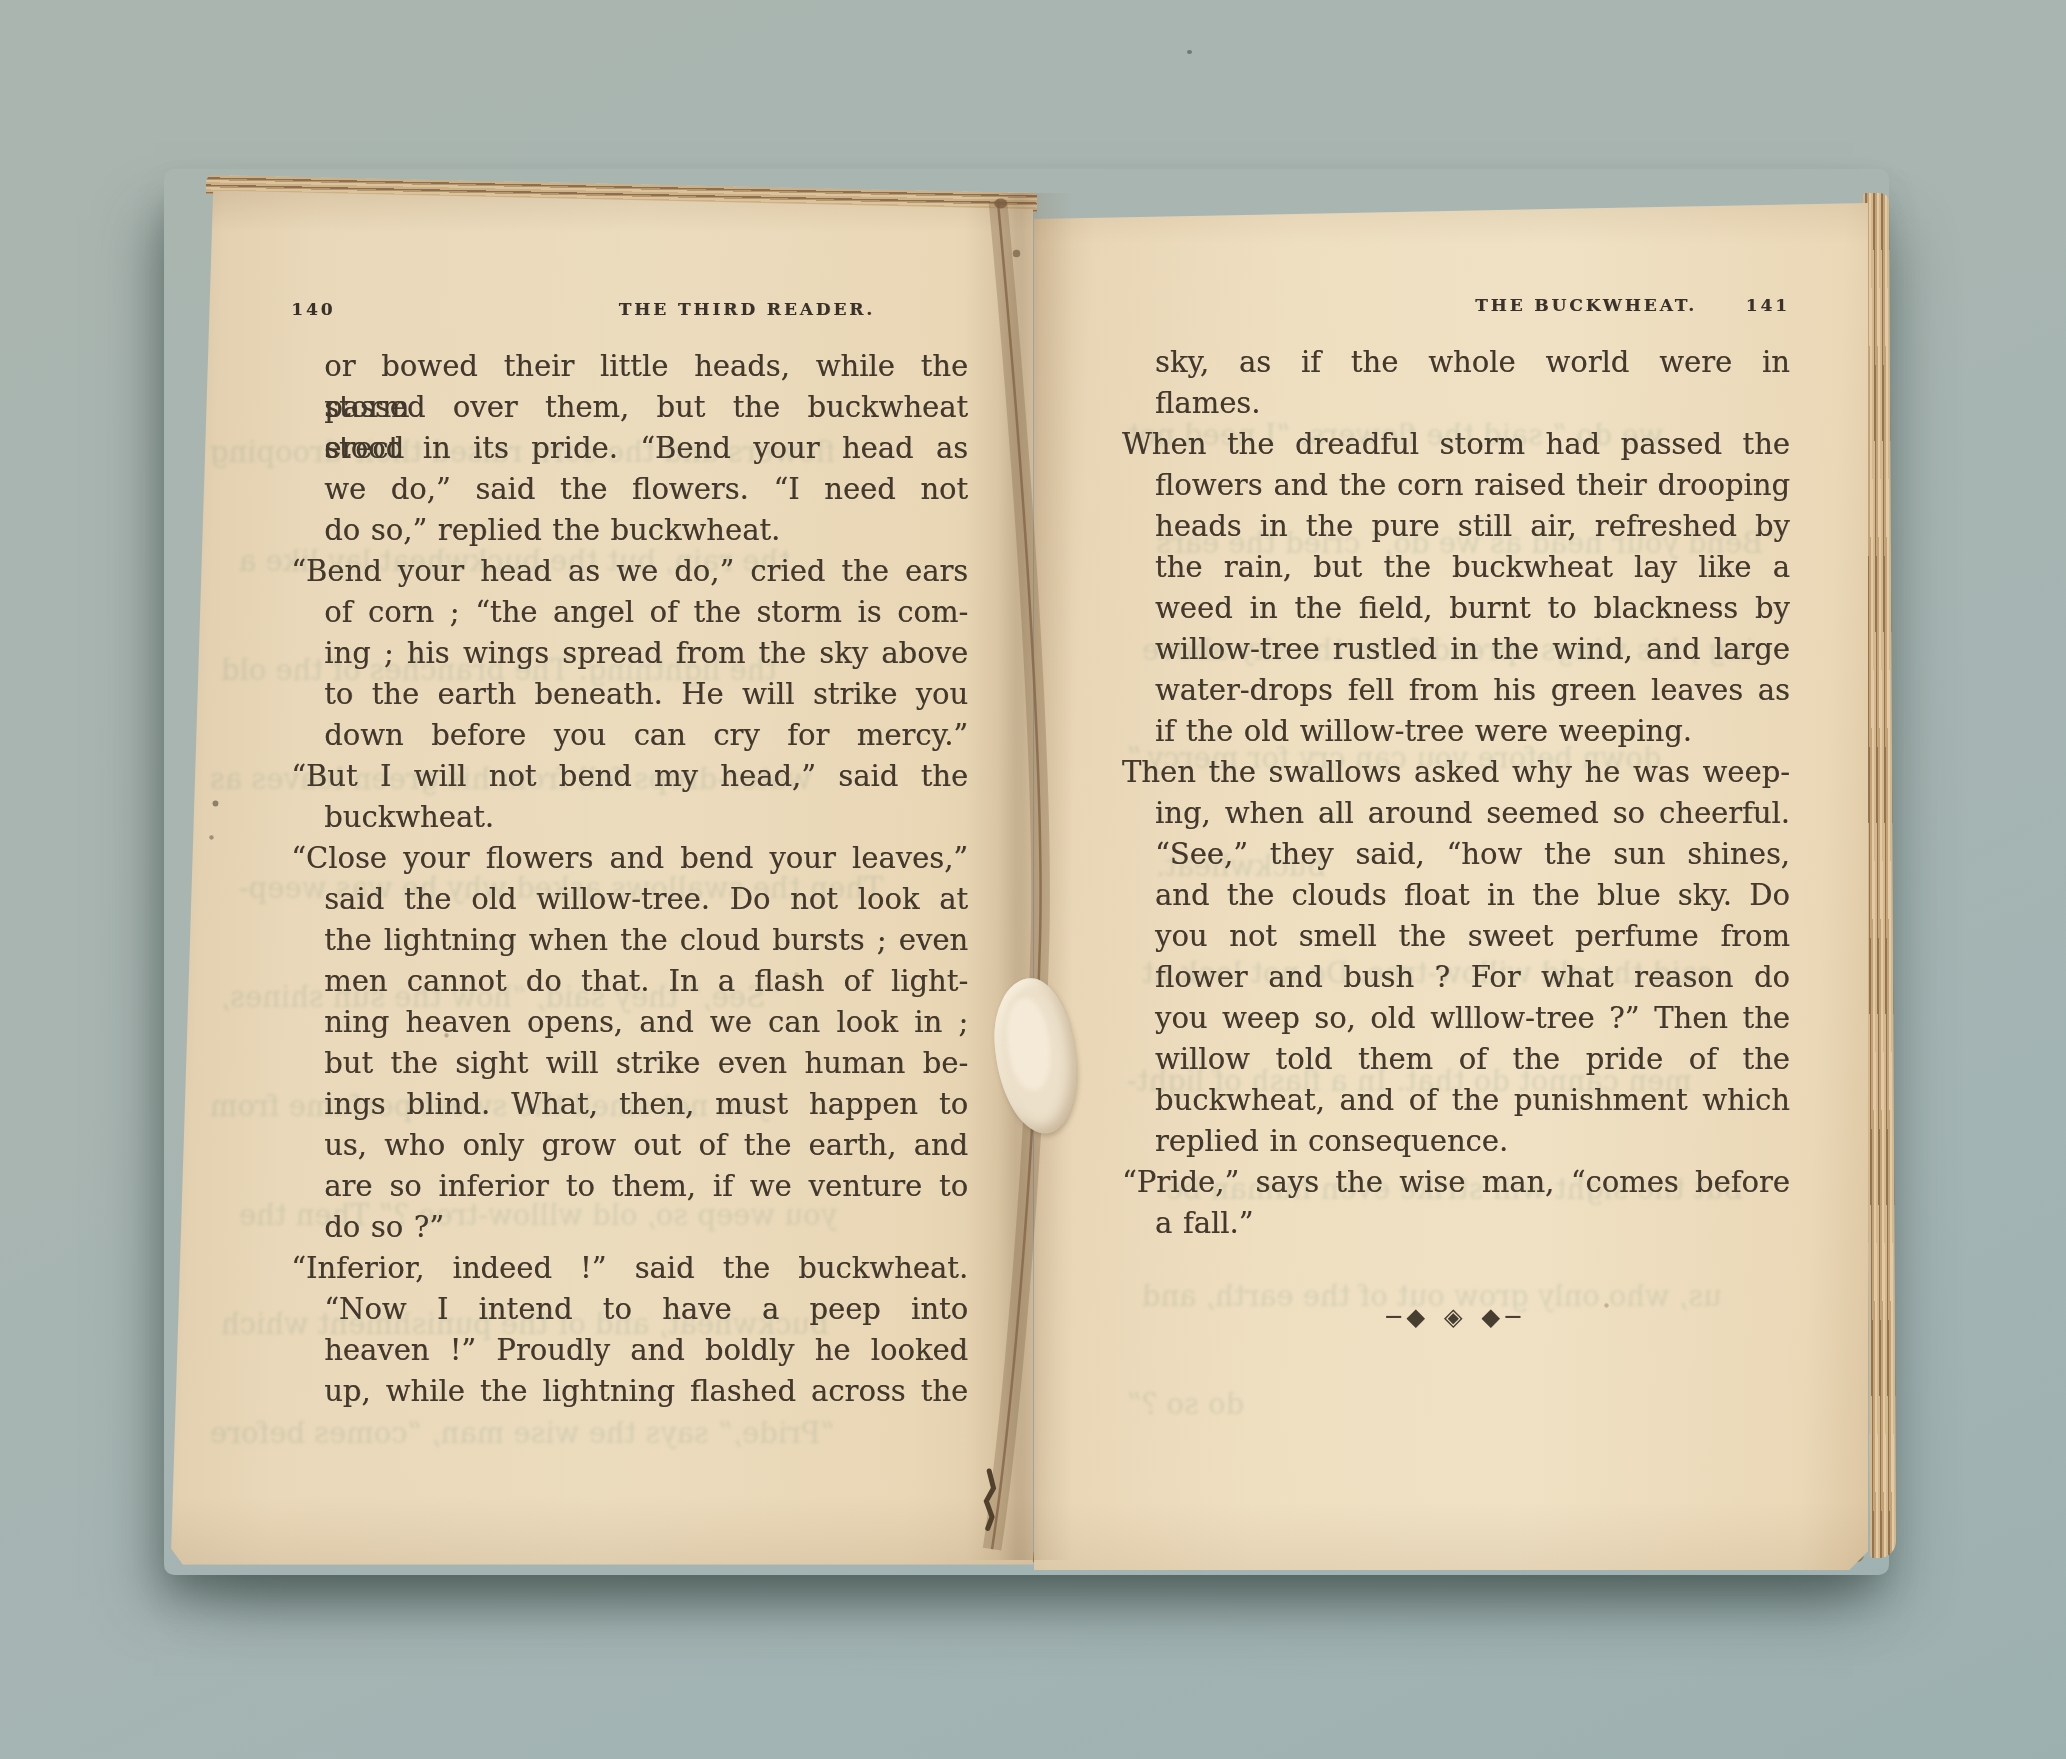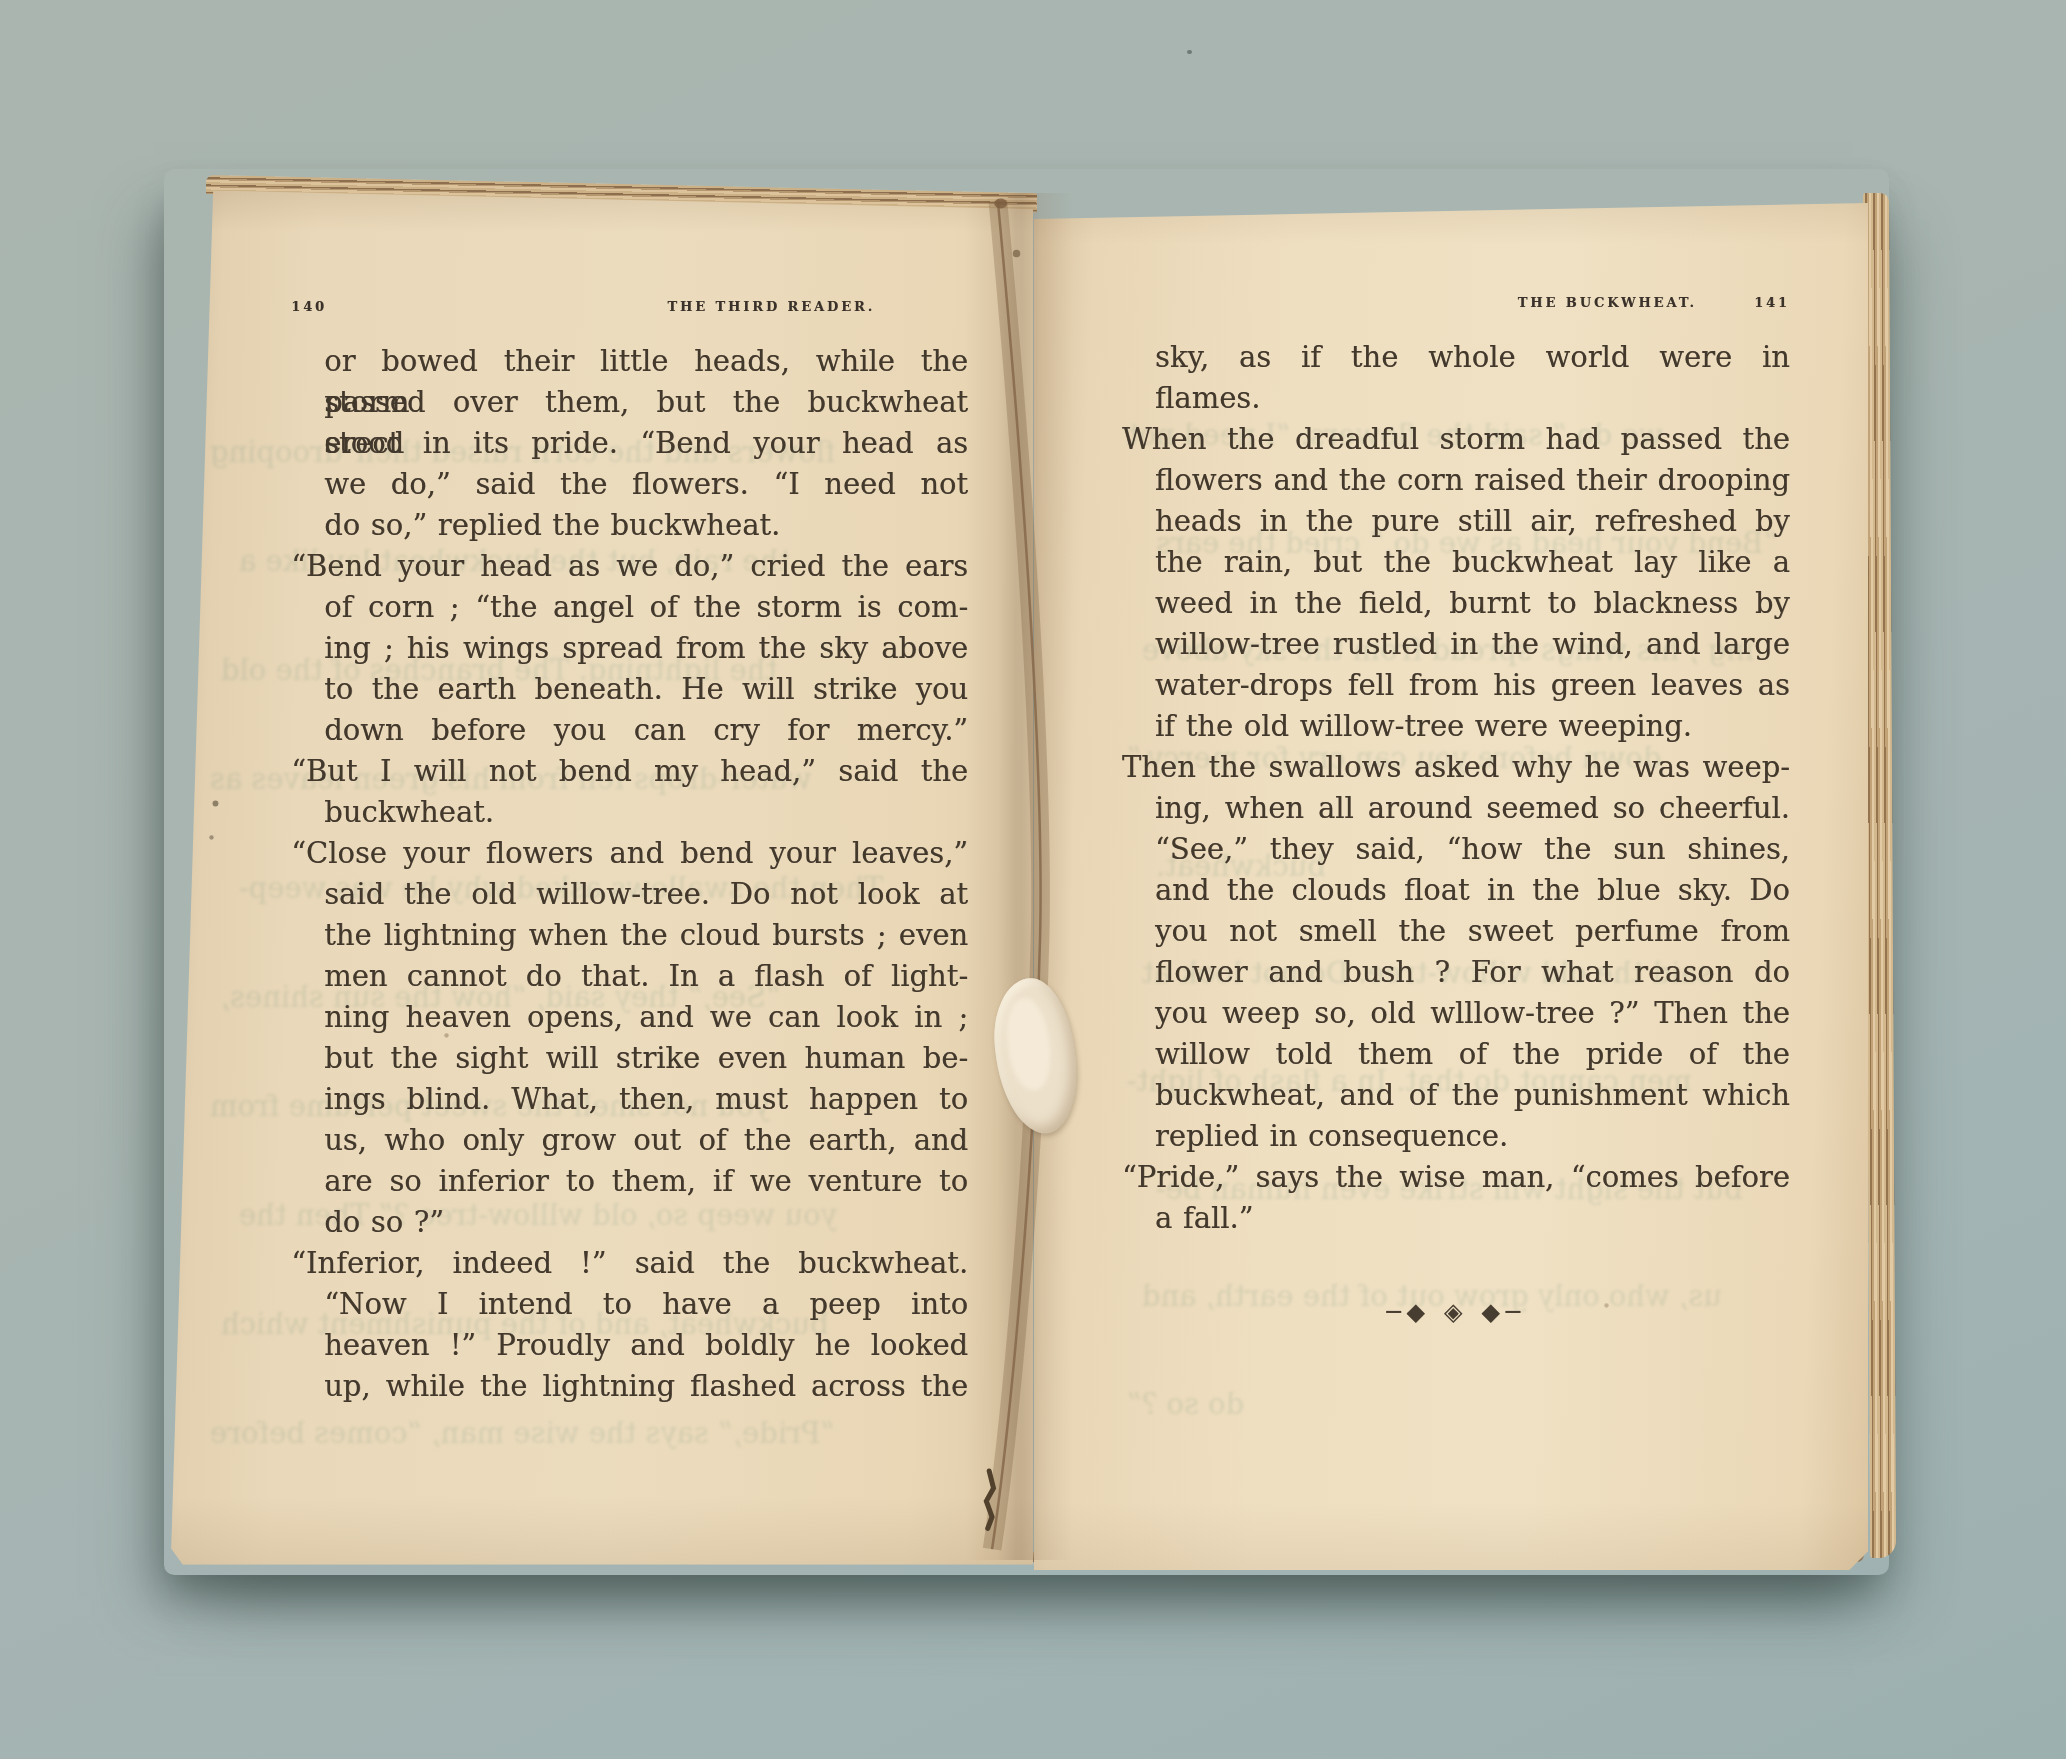--- a/index.html
+++ b/index.html
@@ -61,21 +61,21 @@
     clip-path:polygon(0 16px,100% 0,100% calc(100% - 18.7px),calc(100% - 18.7px) 100%,0 100%);
     background:
       linear-gradient(180deg,rgba(128,98,64,.10) 0,rgba(128,98,64,0) 3%,rgba(128,98,64,0) 95%,rgba(128,98,64,.10) 100%),
       linear-gradient(92deg,#d8c2a0 0%,#e8d6b6 7%,#efdfc1 30%,#f0e1c4 60%,#ead8b7 92%,#ddc6a2 100%);
   }
   .pg-inner{position:relative;z-index:3;}
   .page-left  .pg-inner{margin:0 65px 0 120px;}
   .page-right .pg-inner{margin:0 78px 0 88px;}
   
   .pg-header{display:flex;align-items:baseline;
-    font-size:13px;font-weight:700;letter-spacing:2.9px;color:#3a322a;
+    font-size:17px;font-weight:700;letter-spacing:2.9px;color:#3a322a;
     text-shadow:0.3px 0.3px 0.4px rgba(58,50,42,.45);}
   .page-left  .pg-header{margin-top:108px;}
   .page-right .pg-header{margin-top:92px;}
   .pg-num{width:93px;}
   .pg-num-r{text-align:right;}
   .pg-title{flex:1;text-align:right;}
   
   .pg-body{margin-top:27px;overflow:hidden;}
   .bl{
     height:41px;line-height:41px;font-size:29px;color:#42382c;

